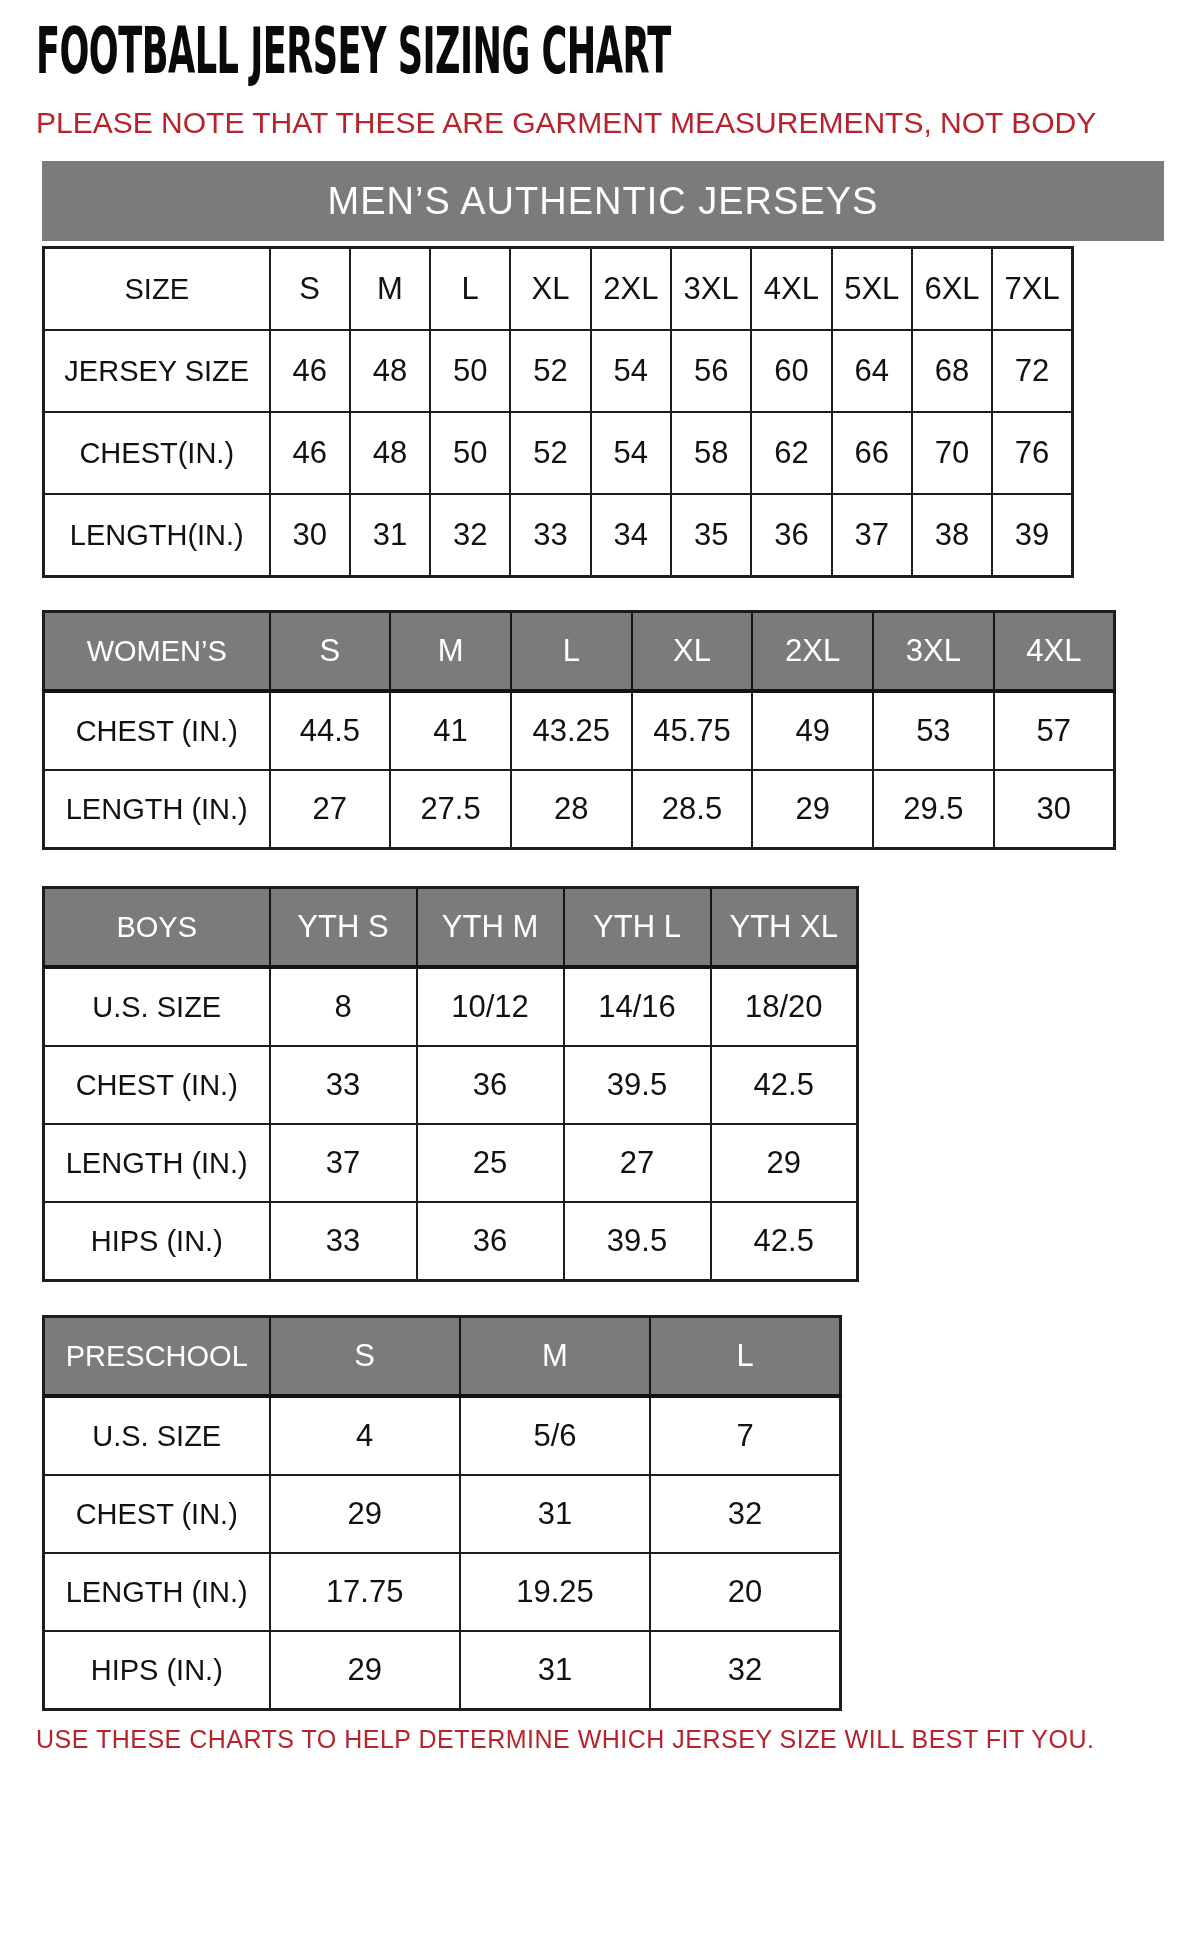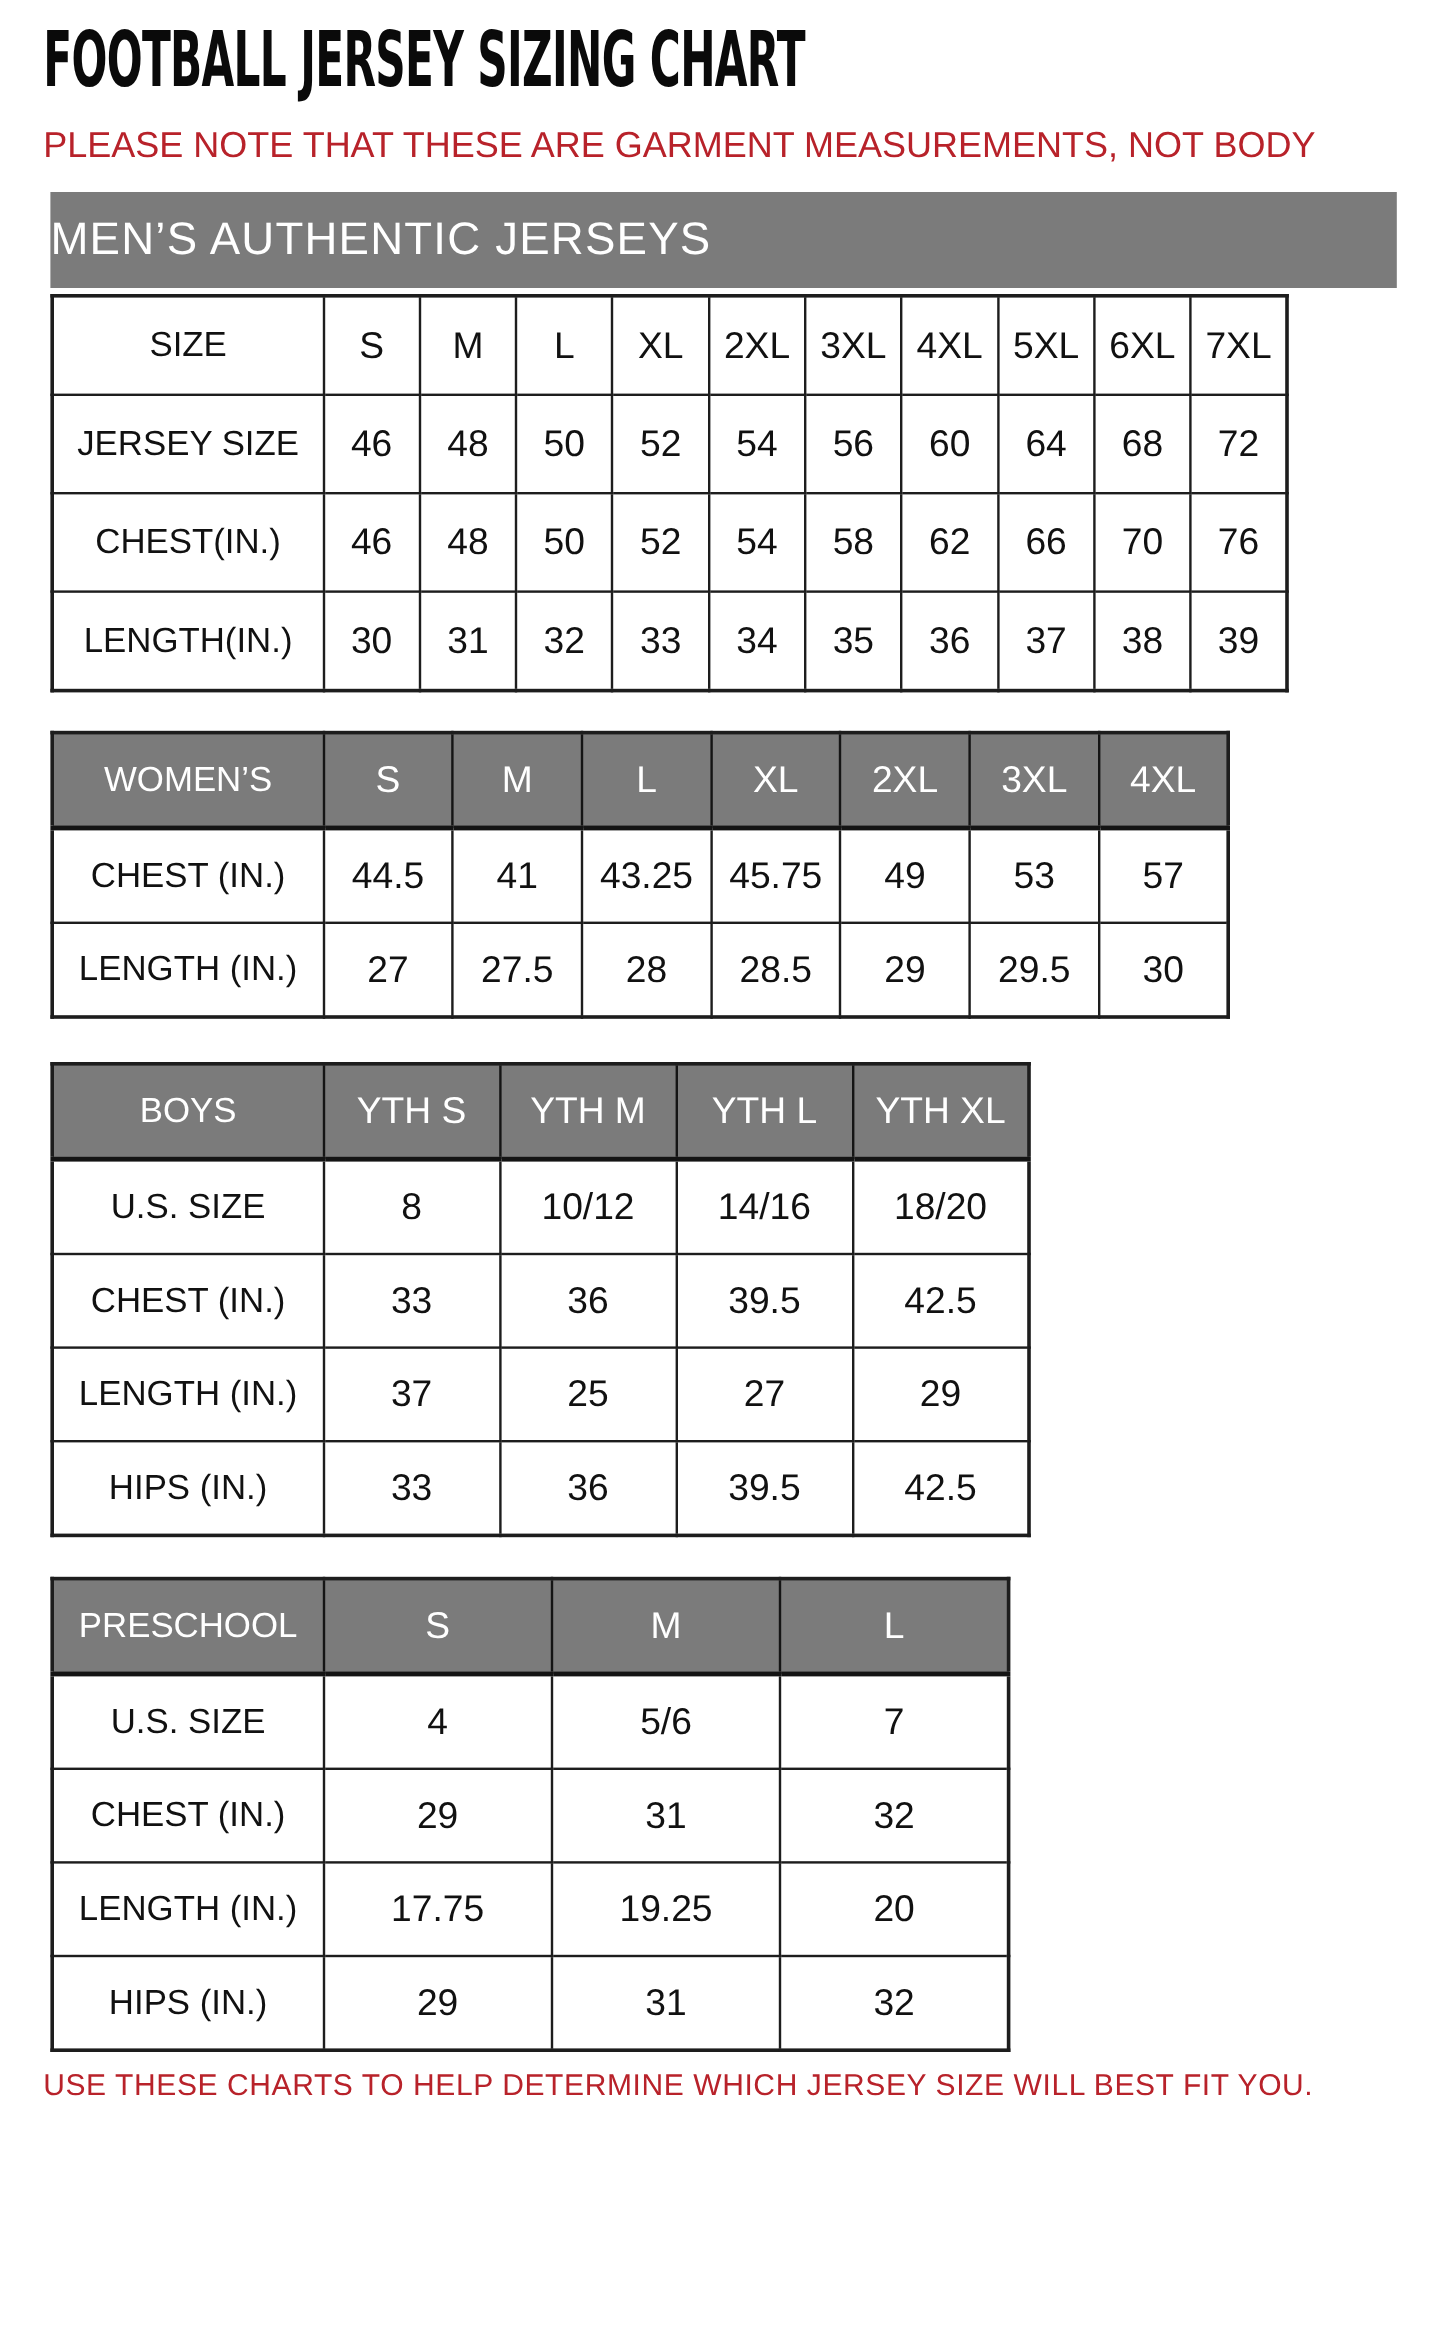--- a/index.html
+++ b/index.html
@@ -36,21 +36,21 @@
     letter-spacing: 0;
   }
   .banner {
     width: 1122px;
     height: 80px;
     margin: 18px 0 5px 6px;
     background: #7b7b7b;
     color: #ffffff;
     display: flex;
     align-items: center;
-    justify-content: flex-start;
+    justify-content: center;
     font-size: 38px;
     letter-spacing: 1px;
   }
   .tbl {
     border-collapse: collapse;
     table-layout: fixed;
     margin-left: 6px;
   }
   .tbl td, .tbl th {
     border: 2px solid #1d1d1d;
@@ -67,21 +67,21 @@
   .tbl .lbl { font-size: 29px; }
   .tbl tr.hdr th {
     background: #7b7b7b;
     color: #ffffff;
     border-color: #141414;
     border-bottom-width: 4px;
   }
   .tbl { border: 3px solid #1d1d1d; }
   #mens-table { width: 1032px; margin-top: 0; }
   #mens-table td { height: 80px; }
-  #womens-table { width: 983px; margin-top: 32px; }
+  #womens-table { width: 1074px; margin-top: 32px; }
   #boys-table { width: 817px; margin-top: 36px; }
   #preschool-table { width: 800px; margin-top: 33px; }
   col.label-col { width: 226px; }
   .footer {
     margin: 14px 0 0 0;
     font-size: 25px;
     letter-spacing: 0.5px;
     color: #b8222a;
   }
 </style>

